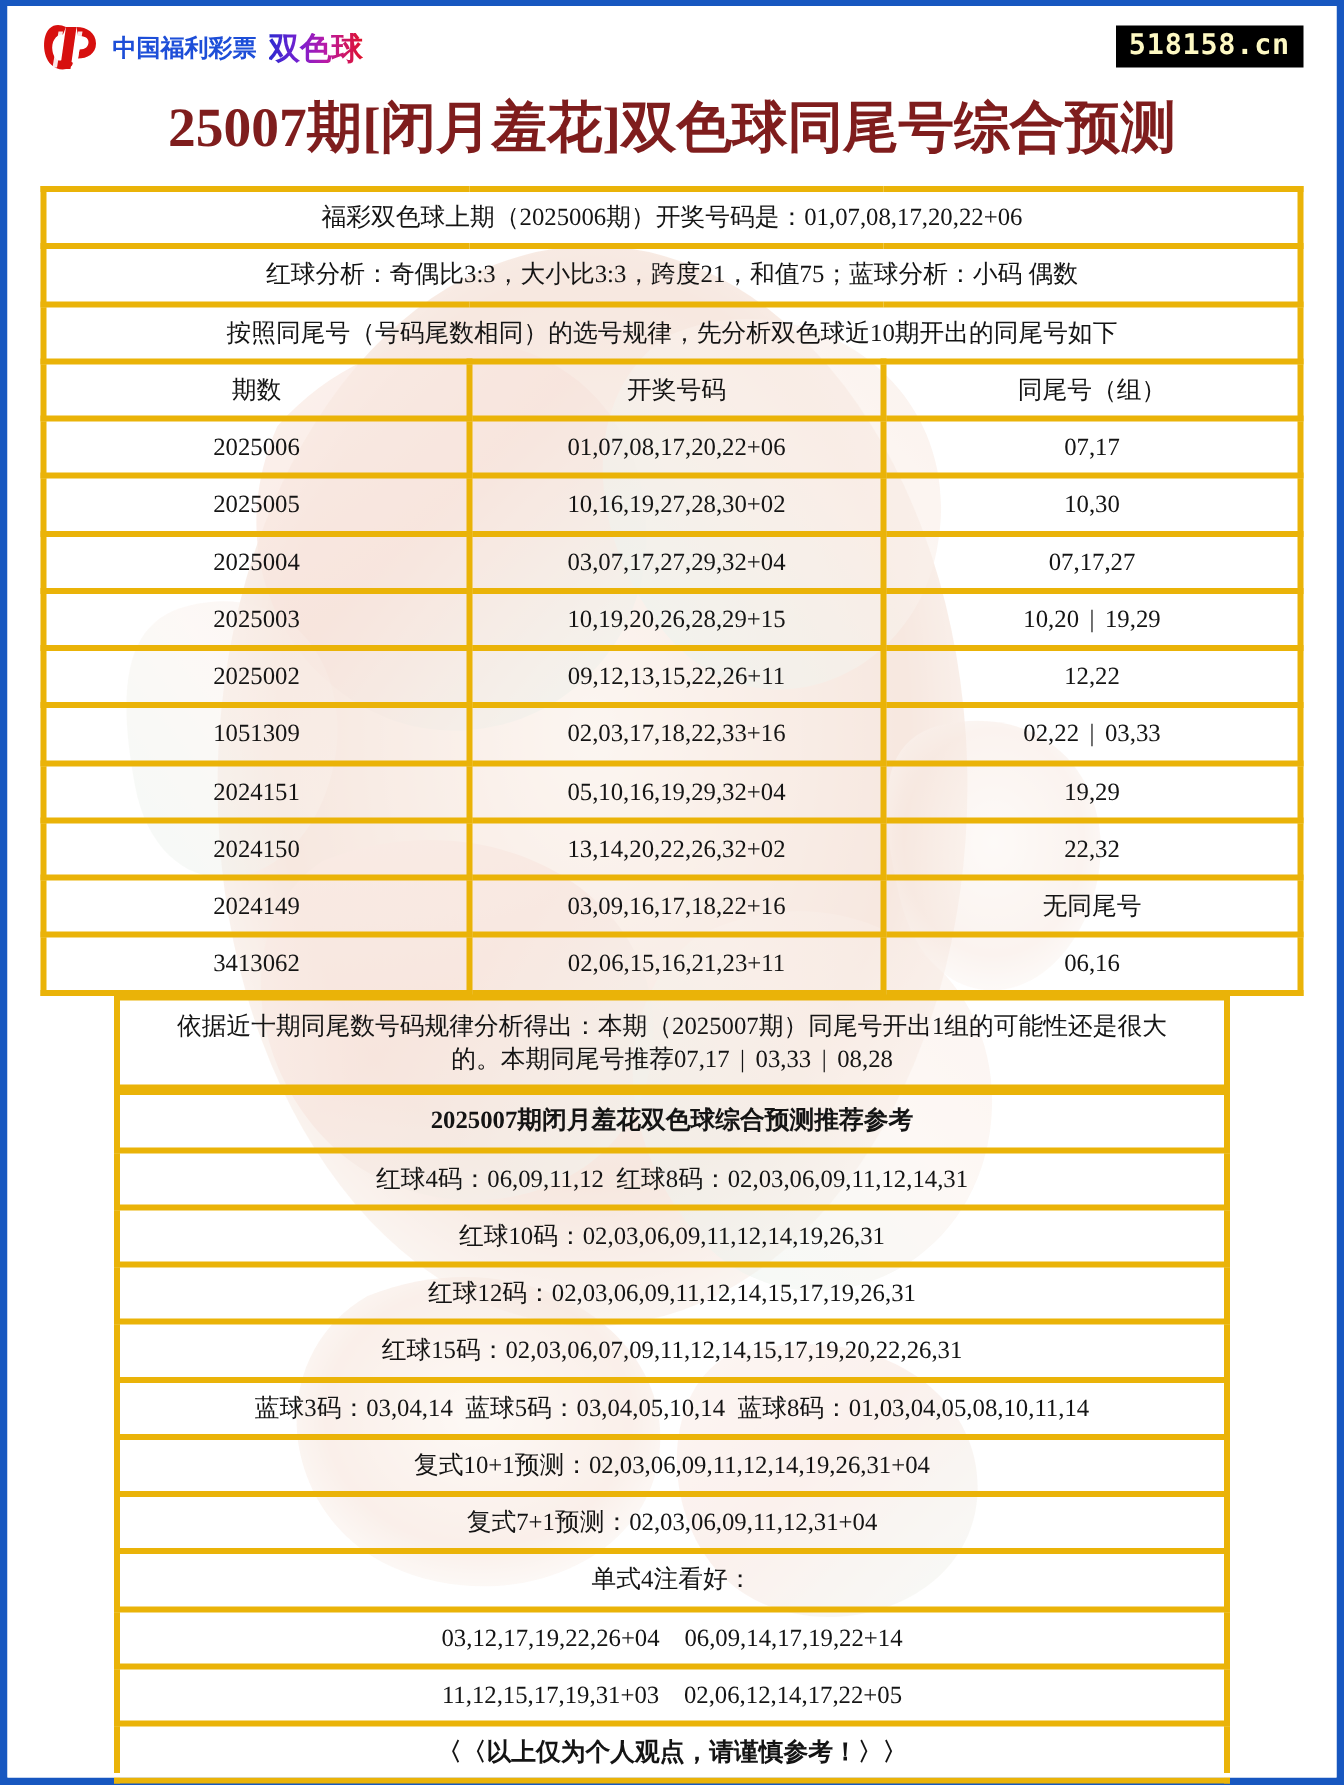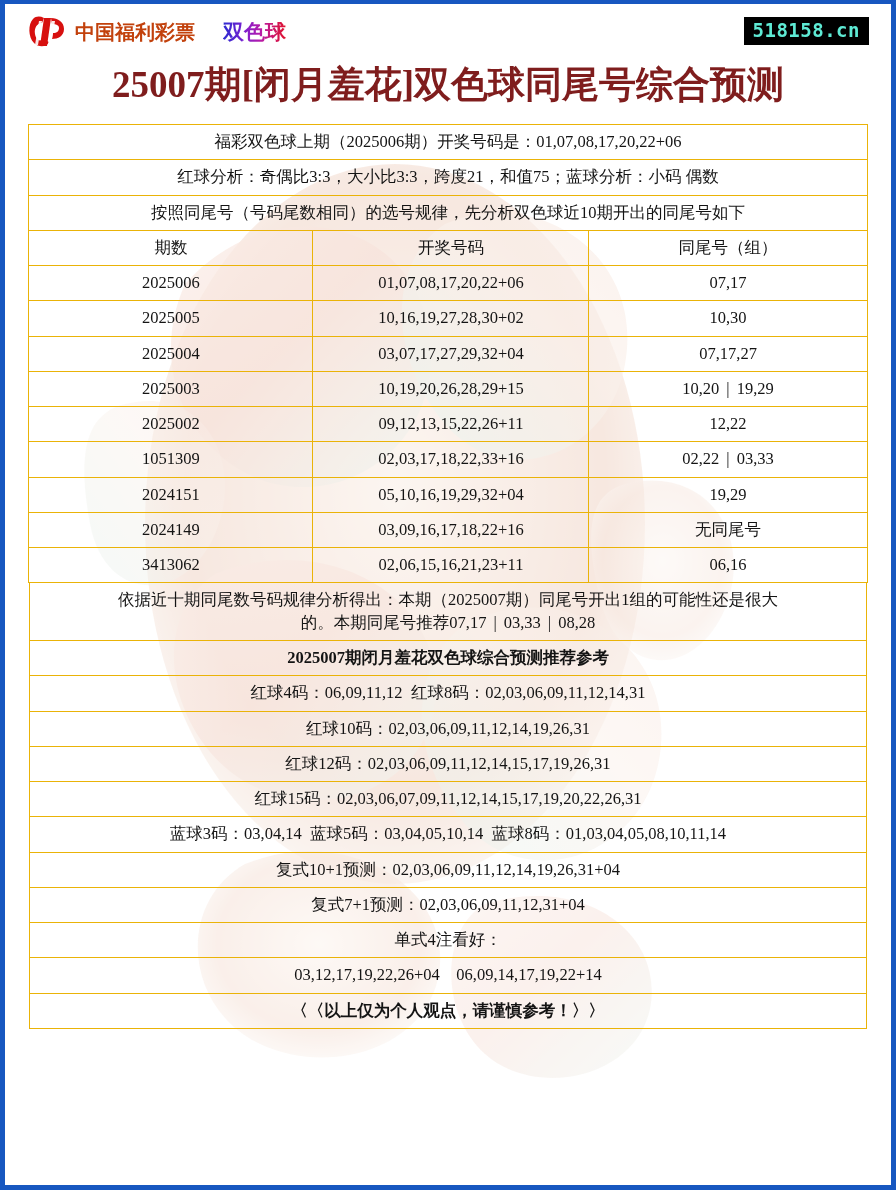--- a/index.html
+++ b/index.html
@@ -67,45 +67,44 @@
     gap: 8px;
     height: 40px;
   }
   .cwl-mark {
     width: 40px;
     height: 34px;
     flex: 0 0 auto;
   }
   .logo-cn {
     font-family: "DejaVu Sans", "Liberation Sans", sans-serif;
-    font-size: 20px;
-    font-weight: bold;
-    color: #c2410c;
+    font-size: 16px;
+    font-weight: bold;
+    color: #1d4ed8;
     letter-spacing: 0px;
     line-height: 1;
     text-align: right;
   }
   .logo-ssq {
-    font-family: Liberation Serif, serif;
+    font-family: Liberation Sans, sans-serif;
     font-size: 21px;
     font-weight: bold;
     line-height: 1;
     background: linear-gradient(90deg, #2b2bd0 0%, #7b1fd0 34%, #b81ba8 60%, #e0122a 100%);
     -webkit-background-clip: text;
     background-clip: text;
     color: transparent;
-    margin-left: 20px;
     -webkit-text-fill-color: transparent;
   }
   .site-badge {
     position: absolute;
     right: 22px;
     top: 13px;
     background: #000000;
-    color: #5eead4;
+    color: #fef9c3;
     font-family: "DejaVu Sans Mono", "Liberation Mono", monospace;
     font-size: 19px;
     font-weight: bold;
     padding: 3px 9px 4px 9px;
     letter-spacing: 0.5px;
     line-height: 1.1;
   }
 
   
   .main-title {
@@ -114,28 +113,28 @@
     font-size: 37px;
     font-weight: bold;
     color: #7f1d1d;
     letter-spacing: 0px;
     margin: 2px 0 14px 0;
     white-space: nowrap;
   }
 
   
   table.grid {
-    width: 838px;
+    width: 744px;
     margin: 0 auto;
     border-collapse: collapse;
     table-layout: fixed;
     background: transparent;
   }
   table.grid td {
-    border: 1px solid #eab308;
+    border: 4px solid #eab308;
     padding: 6px 4px;
     font-size: 16.5px;
     color: #141414;
     text-align: center;
     vertical-align: middle;
     line-height: 1.35;
     white-space: nowrap;
     background: transparent;
   }
   td.left {
@@ -292,20 +291,25 @@
             <td>1051309</td>
             <td>02,03,17,18,22,33+16</td>
             <td><span>02,22</span><span class="sep">|</span><span>03,33</span></td>
           </tr>
           <tr class="data-row">
             <td>2024151</td>
             <td>05,10,16,19,29,32+04</td>
             <td><span>19,29</span></td>
           </tr>
           <tr class="data-row">
+            <td>2024150</td>
+            <td>13,14,20,22,26,32+02</td>
+            <td><span>22,32</span></td>
+          </tr>
+          <tr class="data-row">
             <td>2024149</td>
             <td>03,09,16,17,18,22+16</td>
             <td><span>无同尾号</span></td>
           </tr>
           <tr class="data-row">
             <td>3413062</td>
             <td>02,06,15,16,21,23+11</td>
             <td><span>06,16</span></td>
           </tr>
         </tbody>
@@ -355,20 +359,25 @@
         </tr>
 
         <tr class="single-head">
           <td>单式4注看好：</td>
         </tr>
         <tr class="single-head">
           <td>
             <span>03,12,17,19,22,26+04</span>&nbsp;&nbsp;&nbsp;&nbsp;<span>06,09,14,17,19,22+14</span>
           </td>
         </tr>
+        <tr class="single-head">
+          <td>
+            <span>11,12,15,17,19,31+03</span>&nbsp;&nbsp;&nbsp;&nbsp;<span>02,06,12,14,17,22+05</span>
+          </td>
+        </tr>
         <tr class="footer-note">
           <td>〈〈以上仅为个人观点，请谨慎参考！〉〉</td>
         </tr>
       </tbody>
     </table>
 
   </div>
 </div>
 
 </body></html>

